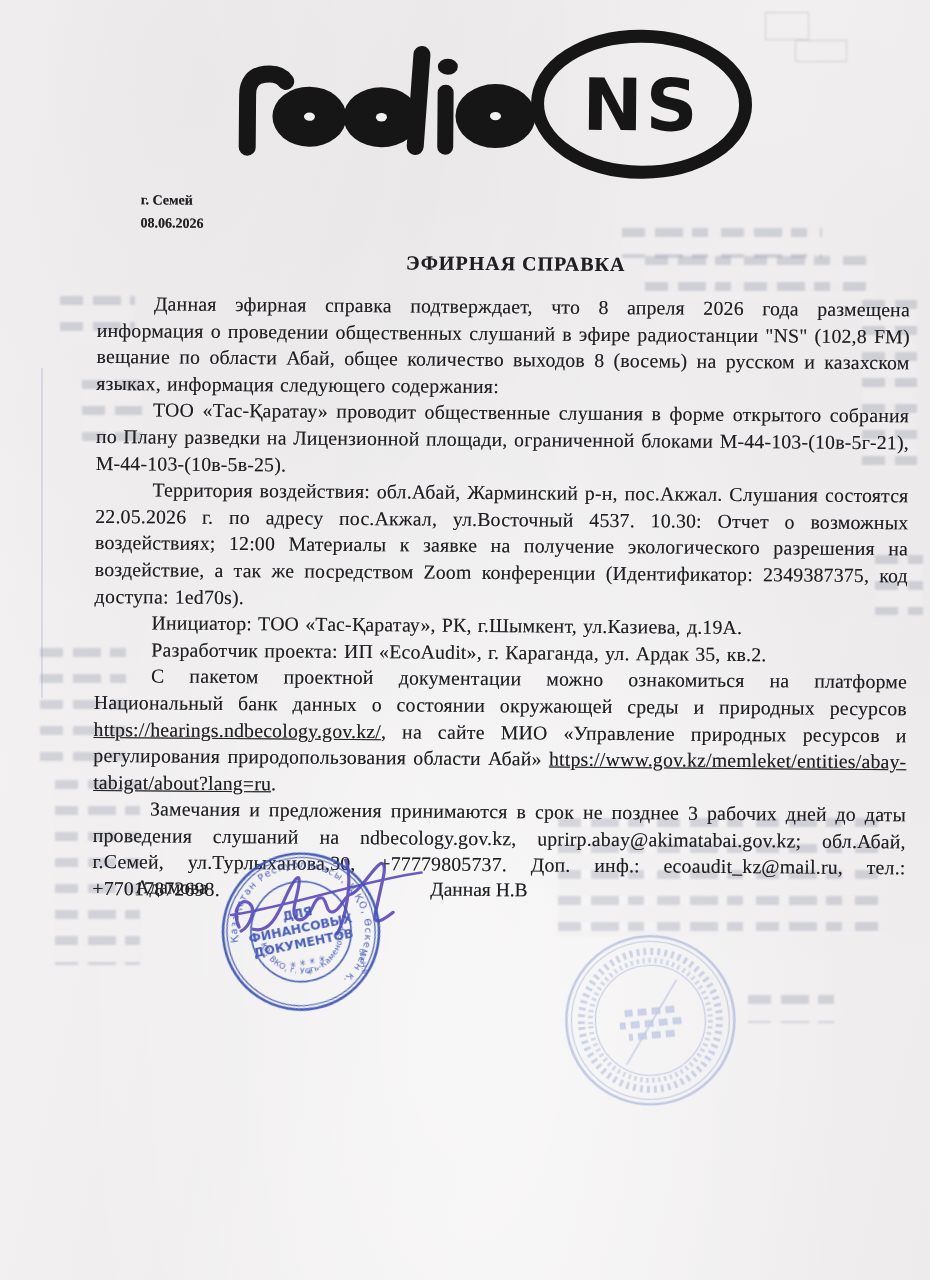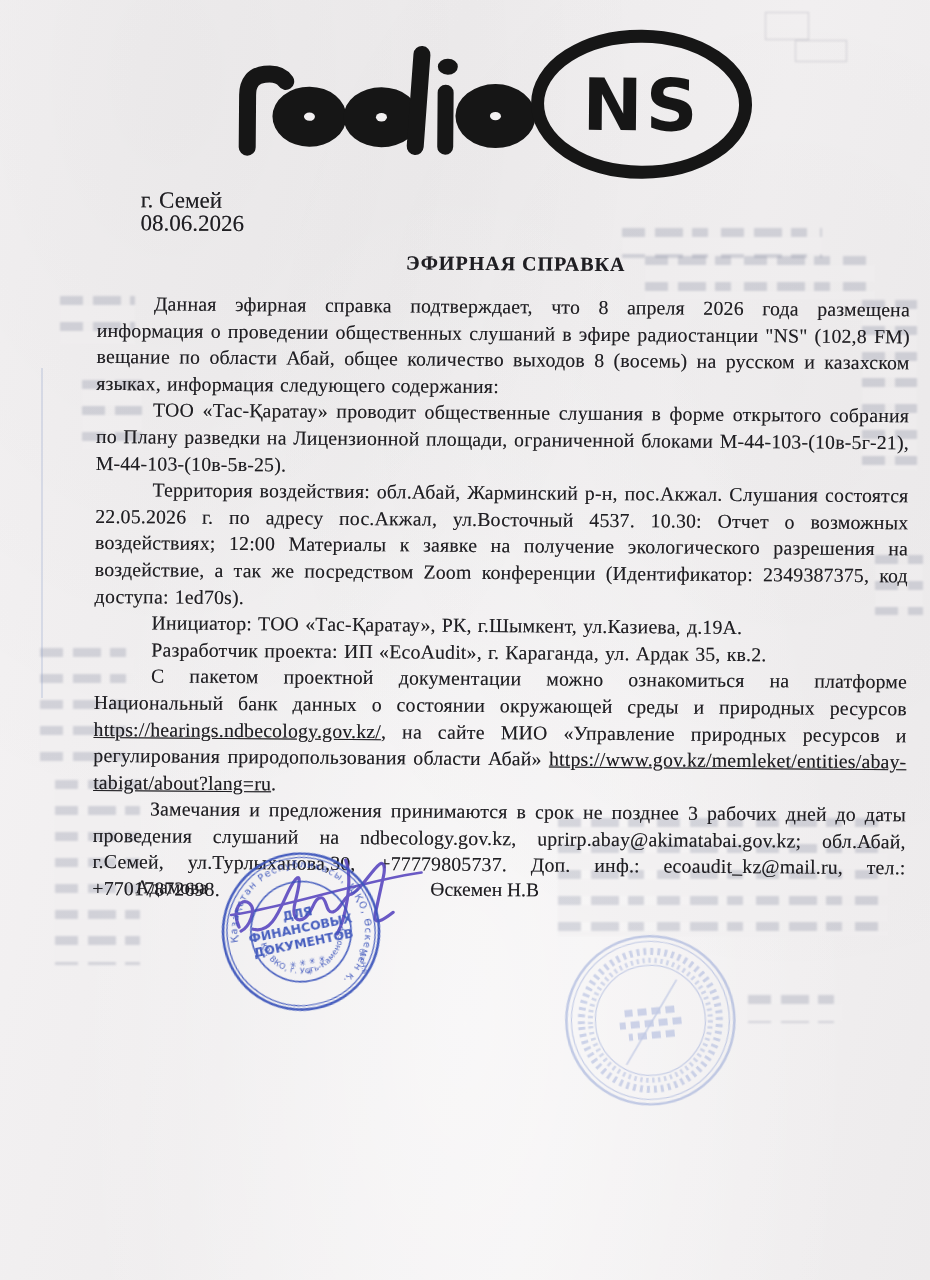--- a/index.html
+++ b/index.html
@@ -12,21 +12,21 @@
       linear-gradient(103deg,#f5f3f4 0%,#efedee 38%,#f3f1f2 66%,#edebec 100%);
     font-family:"Liberation Serif", serif;
     color:#1f1e22;
   }
   .content{position:absolute;inset:0;transform:rotate(0.45deg);transform-origin:100px 300px;}
   
   .logo{position:absolute;left:228px;top:18px;width:530px;height:170px;}
   .logo svg{display:block;}
   .sr{position:absolute;width:1px;height:1px;overflow:hidden;clip:rect(0 0 0 0);}
   
-  .meta{position:absolute;left:140px;top:188px;font-weight:normal;font-size:23px;line-height:23px;
+  .meta{position:absolute;left:140px;top:188px;font-weight:bold;font-size:14px;line-height:23px;
         text-shadow:0 0 .5px rgba(30,30,35,.55);}
   .title{position:absolute;left:97px;top:249px;width:813px;text-align:center;font-weight:bold;
          font-size:20px;letter-spacing:1px;transform:translateX(12px);
          text-shadow:0 0 .6px rgba(30,30,35,.5);}
   
   .doc-text{position:absolute;left:97px;top:290px;width:813px;font-size:19.8px;line-height:26.6px;
             text-align:justify;letter-spacing:.2px;word-spacing:1px;
             text-shadow:0 0 .55px rgba(35,35,40,.5);}
   .doc-text p{margin:0;text-indent:57px;}
   .doc-link{text-decoration:underline;color:inherit;}
@@ -107,21 +107,21 @@
       <p>ТОО «Тас-Қаратау» проводит общественные слушания в форме открытого собрания по Плану разведки на Лицензионной площади, ограниченной блоками М-44-103-(10в-5г-21), М-44-103-(10в-5в-25).</p>
       <p>Территория воздействия: обл.Абай, Жарминский р-н, пос.Акжал. Слушания состоятся 22.05.2026 г. по адресу пос.Акжал, ул.Восточный 4537. 10.30: Отчет о возможных воздействиях; 12:00 Материалы к заявке на получение экологического разрешения на воздействие, а так же посредством Zoom конференции (Идентификатор: 2349387375, код доступа: 1ed70s).</p>
       <p>Инициатор: ТОО «Тас-Қаратау», РК, г.Шымкент, ул.Казиева, д.19А.</p>
       <p>Разработчик проекта: ИП «EcoAudit», г. Караганда, ул. Ардак 35, кв.2.</p>
       <p><span>С пакетом проектной документации можно ознакомиться на платформе Национальный банк данных о состоянии окружающей среды и природных ресурсов </span><span class="doc-link">https://hearings.ndbecology.gov.kz/</span><span>, на сайте МИО «Управление природных ресурсов и регулирования природопользования области Абай» </span><span class="doc-link">https://www.gov.kz/memleket/entities/abay-tabigat/about?lang=ru</span><span>.</span></p>
       <p>Замечания и предложения принимаются в срок не позднее 3 рабочих дней до даты проведения слушаний на ndbecology.gov.kz, uprirp.abay@akimatabai.gov.kz; обл.Абай, г.Семей, ул.Турлыханова,30, +77779805737. Доп. инф.: ecoaudit_kz@mail.ru, тел.: +77017872698.</p>
     </div>
 
     <div class="sig-row">
       <span>Адамова</span>
-      <span class="sig-name">Өскемен Н.В</span>
+      <span class="sig-name">Данная Н.В</span>
     </div>
 
     <svg class="sig-svg" width="210" height="110" viewBox="0 0 210 110">
       <g fill="none" stroke="#5b49c0" stroke-width="3.2" stroke-linecap="round" opacity="0.9">
         <path d="M14,78 C6,60 16,48 24,54 C32,60 24,78 16,82"></path>
         <path d="M28,80 C52,86 58,44 70,30 C76,23 74,36 70,52 C66,68 72,74 80,68 C88,62 88,48 96,48 C102,48 100,64 108,62 C116,60 118,46 126,44"></path>
         <path d="M120,10 C128,30 120,70 112,84"></path>
         <path d="M126,44 C134,42 146,20 154,14 C158,11 160,16 158,26 L150,64 C148,76 158,70 168,62"></path>
         <path d="M6,66 C60,58 140,30 196,22" stroke-width="2.6"></path>
       </g>

